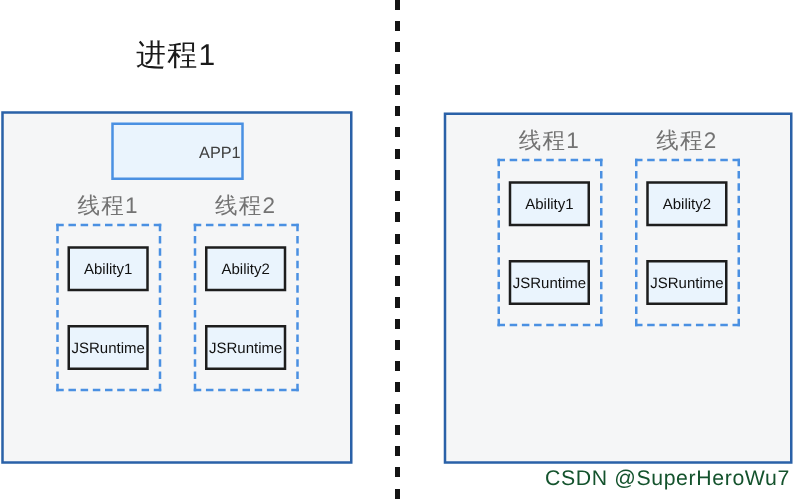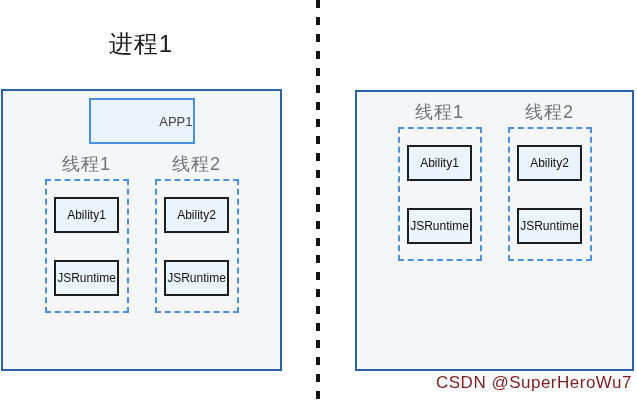--- a/index.html
+++ b/index.html
@@ -86,21 +86,21 @@
     justify-content: center;
     font-size: 12px;
     color: #111111;
     white-space: nowrap;
   }
   .watermark {
     position: absolute;
     left: 436px;
     top: 373px;
     font-size: 17px;
-    color: #7f1d1d;
+    color: #14532d;
     letter-spacing: 0.5px;
   }
 </style>
 </head>
 <body>
 
 <div class="stage">
 
   <div class="proc-title t1">进程1</div>
   <div class="proc-box p1">

